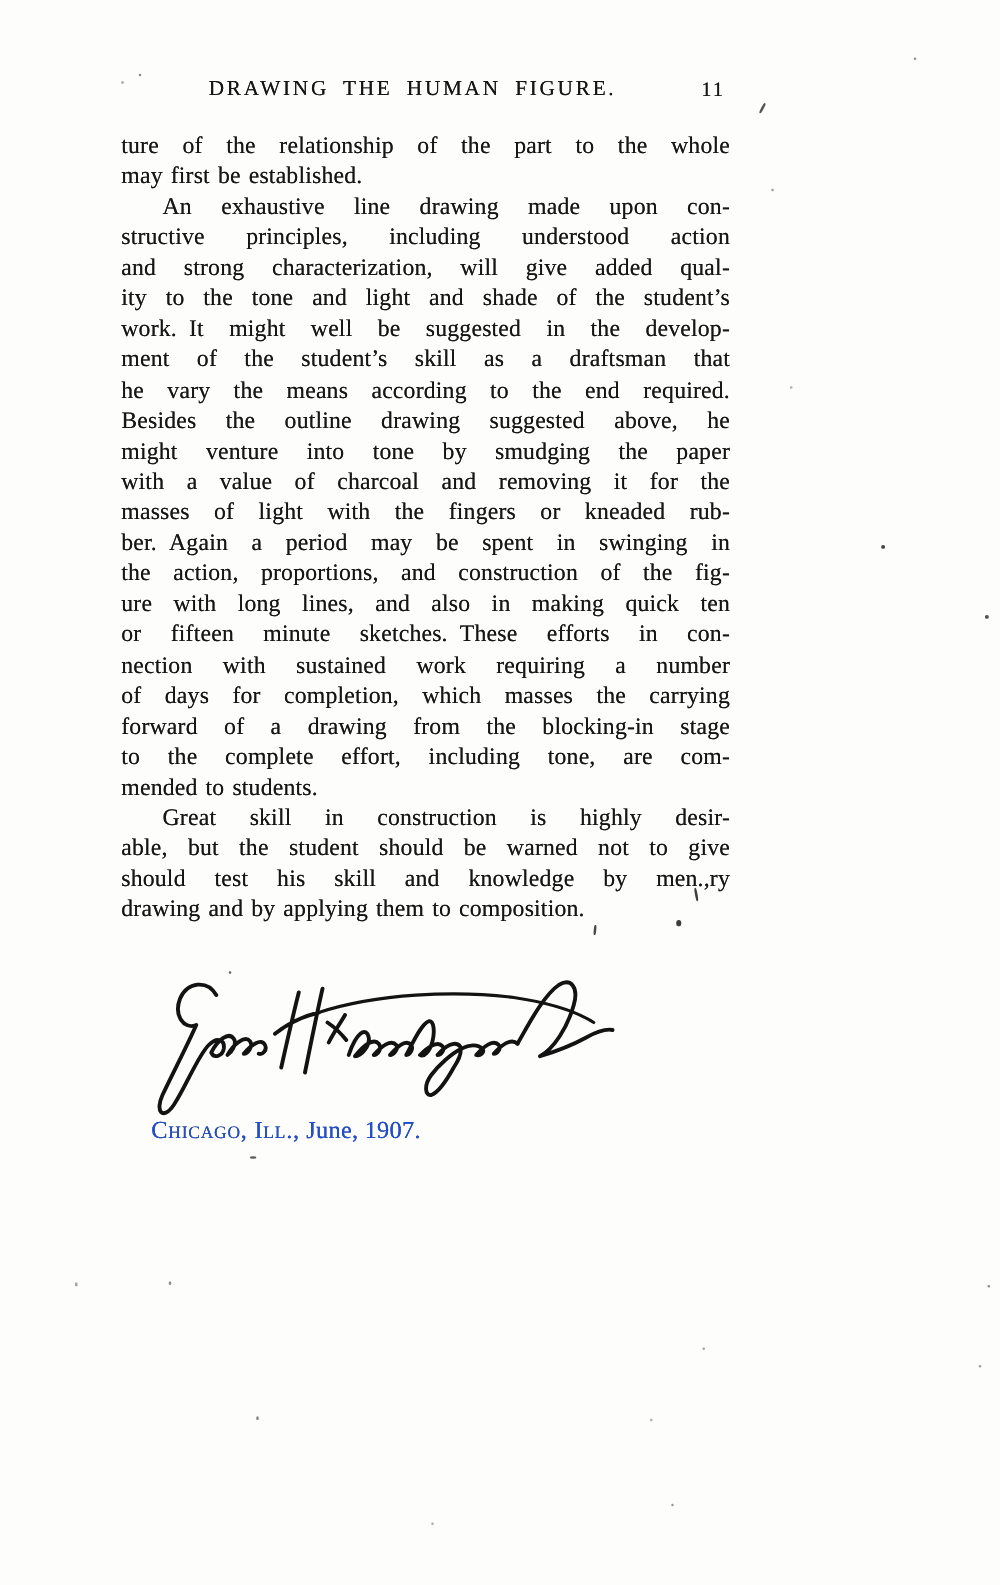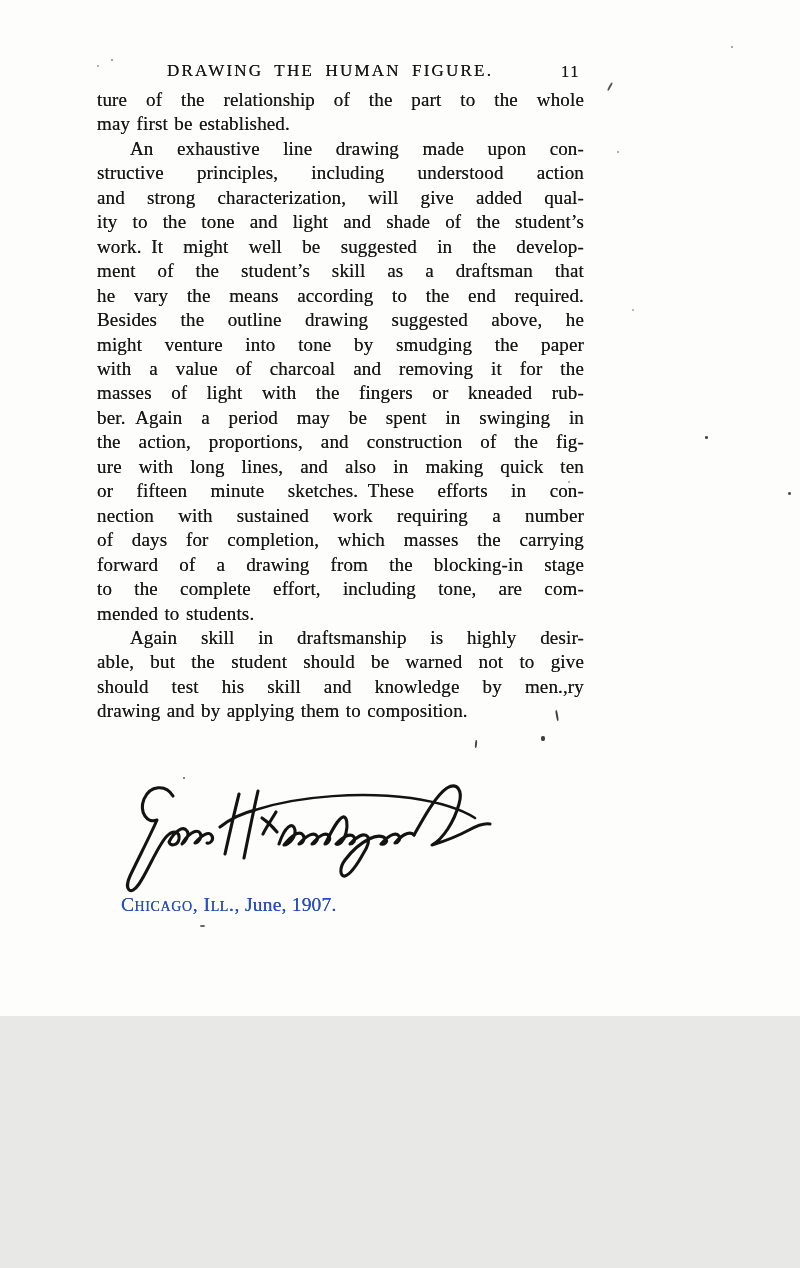--- a/index.html
+++ b/index.html
@@ -1,18 +1,18 @@
 <!DOCTYPE html>
 <html><head>
 <meta charset="utf-8">
 <style>
   html,body { margin:0; padding:0; background:#e8e8e6; }
   .page {
     position:relative;
-    width:800px; height:1016px;
+    width:800px; height:1268px;
     margin:0 auto;
     background:#fdfdfb;
     overflow:hidden;
     font-family:"Liberation Serif","DejaVu Serif",serif;
     color:#161616;
   }
 
   
   .header { position:absolute; left:97px; top:61px; width:487px; height:26px; }
   .header-title {
@@ -22,21 +22,21 @@
     white-space:nowrap;
   }
   .page-number {
     position:absolute; left:464px; top:1px;
     font-size:16.5px; letter-spacing:1.5px;
     text-shadow:0 0 .4px rgba(0,0,0,.8);
   }
 
   
   .body-text {
-    position:absolute; left:97px; top:88px; width:487px;
+    position:absolute; left:97px; top:105px; width:487px;
     font-size:19px; line-height:24.45px;
     letter-spacing:.15px; word-spacing:1.5px;
     color:#161616; text-shadow:0 0 .35px rgba(10,10,10,.75);
   }
   .line { text-align:justify; text-align-last:justify; white-space:nowrap; }
   .line.para-end { text-align-last:left; }
   .line.indent { padding-left:33px; }
 
   
   .signature { position:absolute; left:116px; top:781px; width:390px; height:152px; }
@@ -81,21 +81,21 @@
       <div class="line">masses of light with the fingers or kneaded rub-</div>
       <div class="line">ber. Again a period may be spent in swinging in</div>
       <div class="line">the action, proportions, and construction of the fig-</div>
       <div class="line">ure with long lines, and also in making quick ten</div>
       <div class="line">or fifteen minute sketches. These efforts in con-</div>
       <div class="line">nection with sustained work requiring a number</div>
       <div class="line">of days for completion, which masses the carrying</div>
       <div class="line">forward of a drawing from the blocking-in stage</div>
       <div class="line">to the complete effort, including tone, are com-</div>
       <div class="line para-end">mended to students.</div>
-      <div class="line indent">Again skill in draftsmanship is highly desir-</div>
+      <div class="line indent">Great skill in construction is highly desir-</div>
       <div class="line">able, but the student should be warned not to give</div>
       <div class="line">should test his skill and knowledge by men.,ry</div>
       <div class="line para-end">drawing and by applying them to composition.</div>
     </div>
 
   <div class="signature" title="John H. Vanderpoel">
     <svg viewBox="0 0 390 152">
       <path stroke-width="3.1" d="M57,15 C50,3 34,4 28,18 C23,31 31,43 41,39 C34,55 22,78 14,95 C8,108 14,116 23,103 C33,88 42,64 51,55 C58,48 64,51 63,58 C62,64 55,66 53,61 C58,51 67,44 71,50 C74,54 69,61 66,63 C71,54 80,47 84,52 C87,56 82,62 79,62 C85,55 93,49 96,55 C98,59 94,63 91,62"></path>
       <path stroke-width="3.1" d="M123,13 C118,33 113,55 109,73 M142,10 C137,32 132,57 128,77 M104,46 C114,38 127,32 139,29 M147,53 C151,45 156,38 160,31 M146,37 C152,41 157,46 161,51"></path>
       <path stroke-width="2.5" d="M139,29 C185,14 248,11 295,17 C322,21 345,28 359,37"></path>

